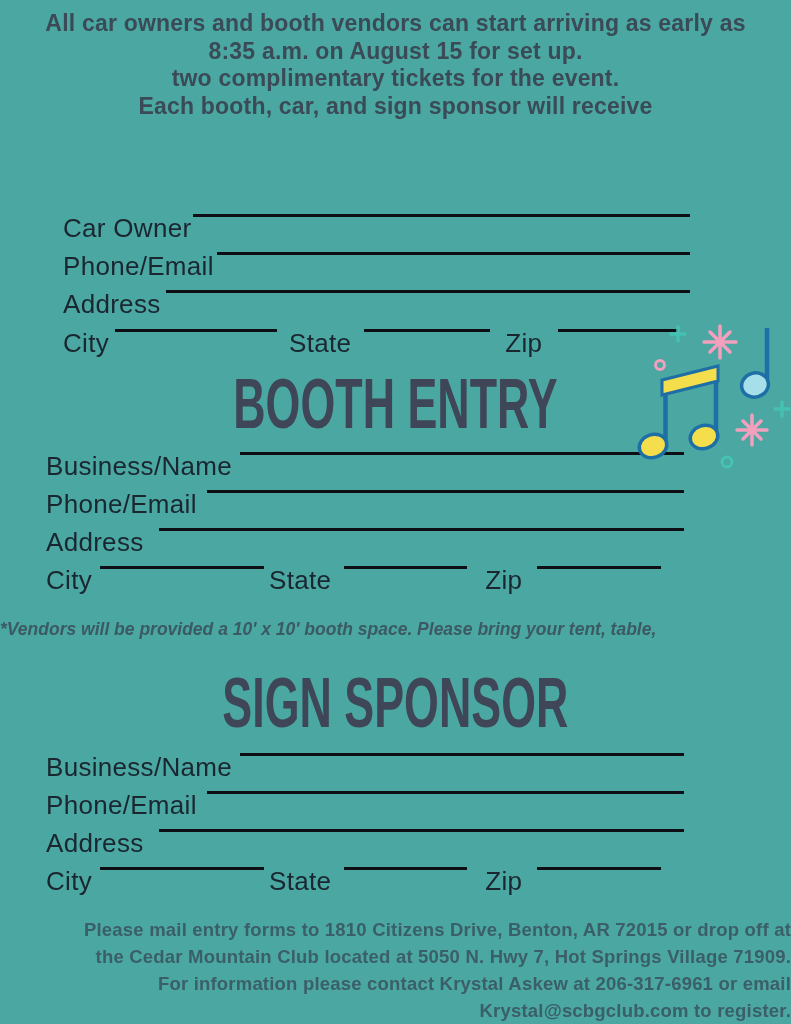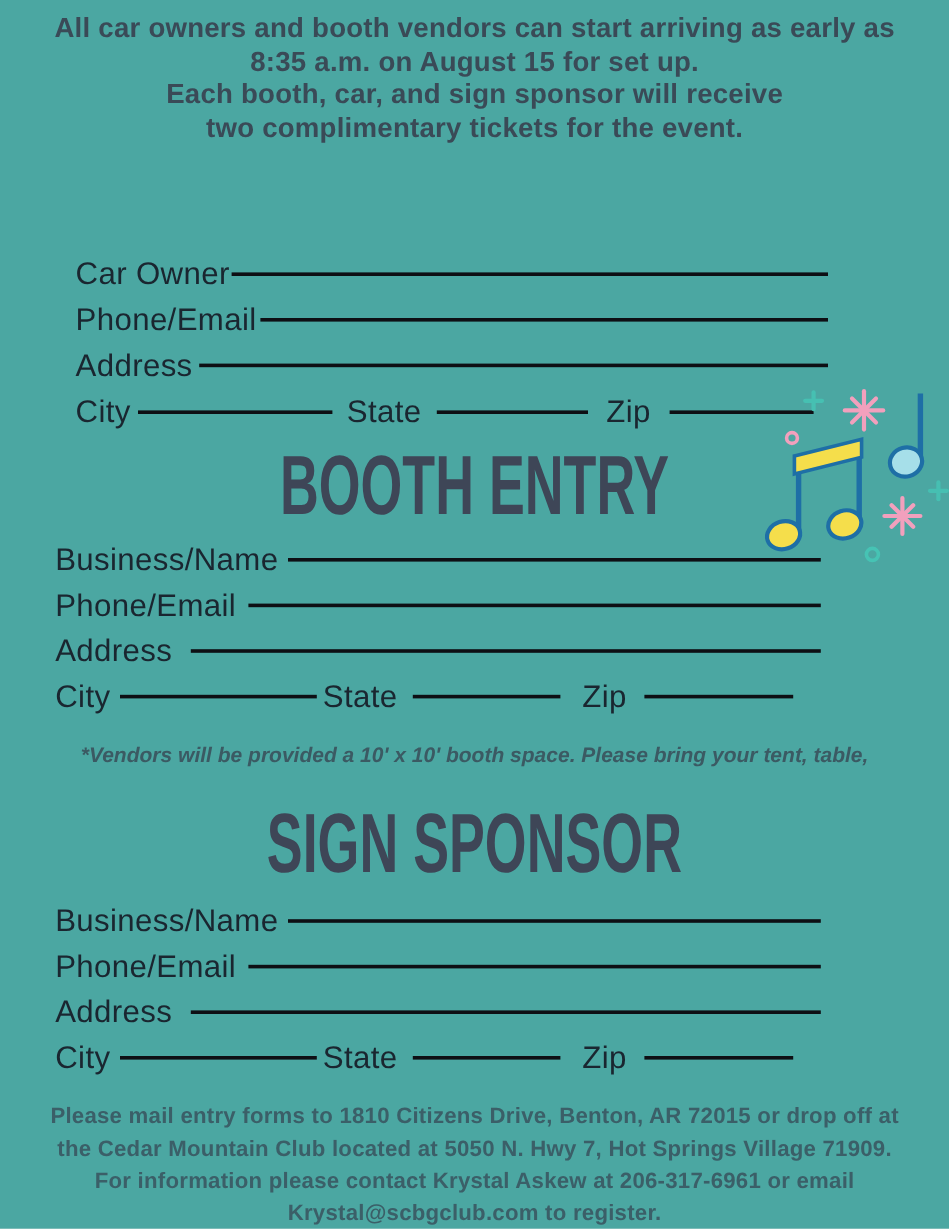--- a/index.html
+++ b/index.html
@@ -18,48 +18,48 @@
     position:absolute;top:10px;left:0;right:0;text-align:center;
     color:var(--intro_text);font-weight:bold;font-size:23px;line-height:27.5px;
     letter-spacing:0.2px;
   }
   .section-title{
     position:absolute;left:0;right:0;text-align:center;height:70px;line-height:70px;
     color:var(--heading);font-weight:bold;font-size:70px;white-space:nowrap;
   }
   .section-title span{display:inline-block;transform:scaleX(0.64);transform-origin:center;letter-spacing:0px;}
   .row{
-    position:absolute;display:flex;align-items:center;
+    position:absolute;display:flex;align-items:flex-start;
     color:var(--label_text);font-size:26px;letter-spacing:0.3px;
   }
   .row .lbl{line-height:1.08;white-space:nowrap;}
   .fill-line{flex:1;border-bottom:3px solid var(--line_color);margin-left:6px;}
   .seg-line{border-bottom:3px solid var(--line_color);}
   .note{
-    position:absolute;top:617px;left:0;right:0;text-align:center;
+    position:absolute;top:617px;left:0;right:0;
     color:var(--note_text);font-weight:bold;font-style:italic;
     font-size:17.5px;line-height:25.5px;
   }
   .footer{
-    position:absolute;top:916px;left:0;right:0;text-align:center;
+    position:absolute;top:916px;left:0;right:0;text-align:right;
     color:var(--footer_text);font-weight:bold;font-size:18.5px;line-height:27px;
     letter-spacing:0.2px;
   }
   .deco{position:absolute;left:626px;top:318px;width:165px;height:160px;}
 </style>
 </head>
 <body>
 
 <div class="page">
 
   <div class="intro">
     <div>All car owners and booth vendors can start arriving as early as</div>
     <div>8:35 a.m. on August 15 for set up.</div>
+    <div>two complimentary tickets for the event.</div>
     <div>Each booth, car, and sign sponsor will receive</div>
-    <div>two complimentary tickets for the event.</div>
   </div>
 
 
   <div class="row" style="top:214px;left:63px;right:101px">
     <span class="lbl">Car Owner</span>
     <div class="fill-line" style="margin-left:2px"></div>
   </div>
   <div class="row" style="top:252px;left:63px;right:101px">
     <span class="lbl">Phone/Email</span>
     <div class="fill-line" style="margin-left:3px"></div>

